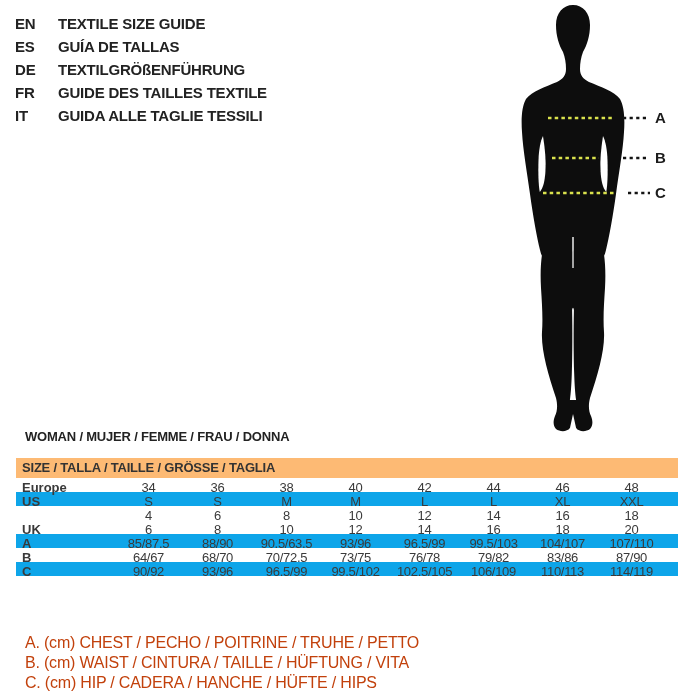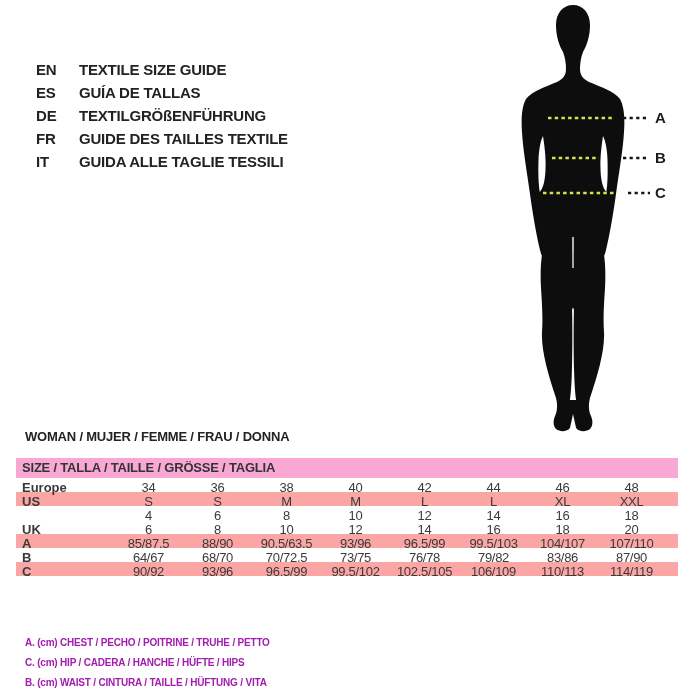--- a/index.html
+++ b/index.html
@@ -1,41 +1,41 @@
 <!DOCTYPE html>
 <html><head>
 <meta charset="utf-8">
 <style>
   html,body{margin:0;padding:0;}
   body{
     width:700px;height:700px;position:relative;background:#ffffff;
     font-family:"Liberation Sans",sans-serif;color:#2e2e2e;overflow:hidden;
   }
   
-  .lang-list{position:absolute;left:36px;top:12px;margin-top:46px;}
+  .lang-list{position:absolute;left:15px;top:12px;}
   .lang-row{display:flex;height:23px;line-height:23px;
     font-size:15px;font-weight:700;letter-spacing:-0.2px;color:#222;}
   .lang-code{width:43px;}
   
   .figure-wrap{position:absolute;left:495px;top:2px;width:195px;height:433px;}
   
   .gender-heading{position:absolute;left:25px;top:429px;
     font-size:13px;font-weight:700;letter-spacing:-0.2px;color:#222;}
   .size-table{position:absolute;left:16px;top:458px;width:662px;}
-  .table-header{height:20px;line-height:20px;background:#f9a8d4;
+  .table-header{height:20px;line-height:20px;background:#fdba74;
     padding-left:6px;font-size:13px;font-weight:700;letter-spacing:-0.2px;color:#333;}
   .t-row{display:flex;height:14px;line-height:19.4px;font-size:13px;}
-  .t-row.shaded{background:#fca5a5;}
+  .t-row.shaded{background:#0ea5e9;}
   .t-label{width:98px;padding-left:6px;font-weight:700;color:#3a3a3a;box-sizing:border-box;}
   .t-cells{flex:1;display:flex;padding-right:12px;}
   .t-cell{flex:1;text-align:center;font-weight:400;color:#3a3a3a;letter-spacing:-0.3px;}
   
   .legend{position:absolute;left:25px;top:633px;}
-  .legend-line{height:20px;line-height:20px;font-size:10px;font-weight:700;
-    letter-spacing:-0.2px;color:#a21caf;}
+  .legend-line{height:20px;line-height:20px;font-size:16px;font-weight:400;
+    letter-spacing:-0.2px;color:#c2410c;}
 </style>
 </head>
 <body>
 
 <div class="lang-list" id="langList">
     <div class="lang-row">
       <span class="lang-code">EN</span>
       <span>TEXTILE SIZE GUIDE</span>
     </div>
     <div class="lang-row">
@@ -222,15 +222,15 @@
           <div class="t-cell">106/109</div>
           <div class="t-cell">110/113</div>
           <div class="t-cell">114/119</div>
         </div>
       </div>
     </div>
 </div>
 
 <div class="legend" id="legendList">
     <div class="legend-line">A. (cm) CHEST / PECHO / POITRINE / TRUHE / PETTO</div>
+    <div class="legend-line">B. (cm) WAIST / CINTURA / TAILLE / HÜFTUNG / VITA</div>
     <div class="legend-line">C. (cm) HIP / CADERA / HANCHE / HÜFTE / HIPS</div>
-    <div class="legend-line">B. (cm) WAIST / CINTURA / TAILLE / HÜFTUNG / VITA</div>
   </div>
 
 </body></html>

